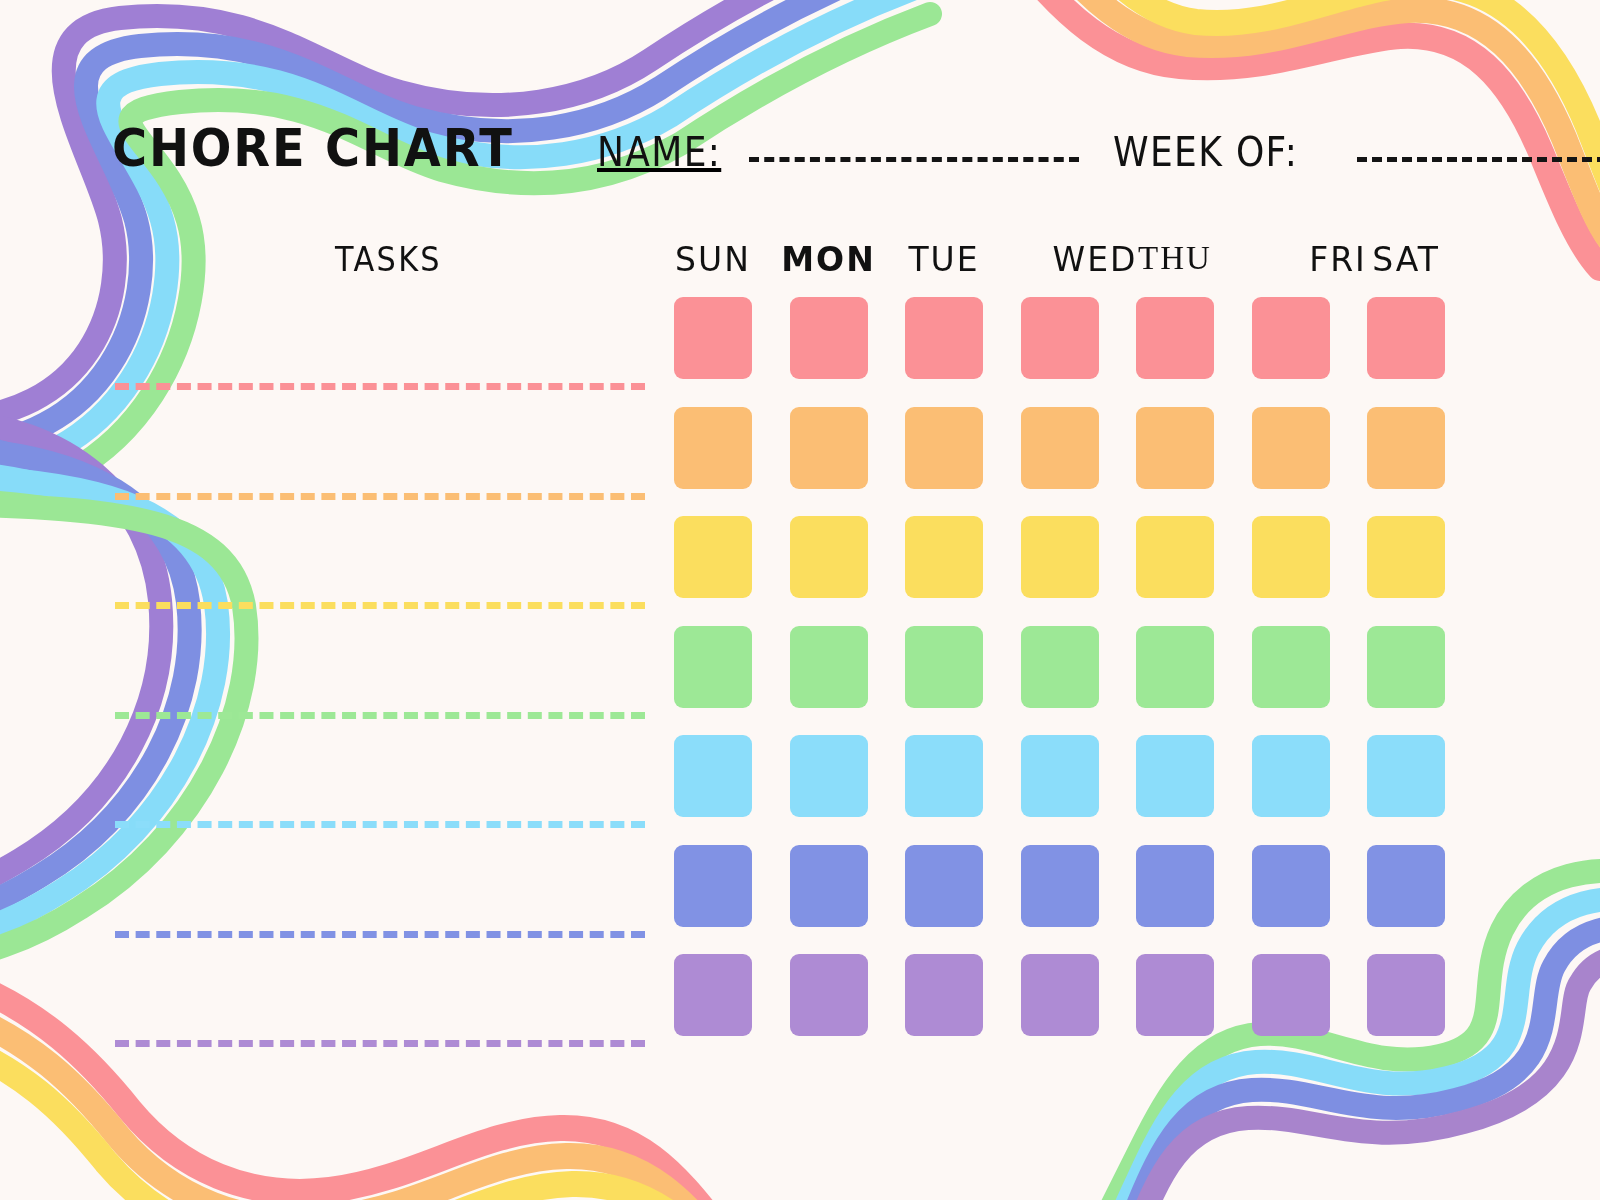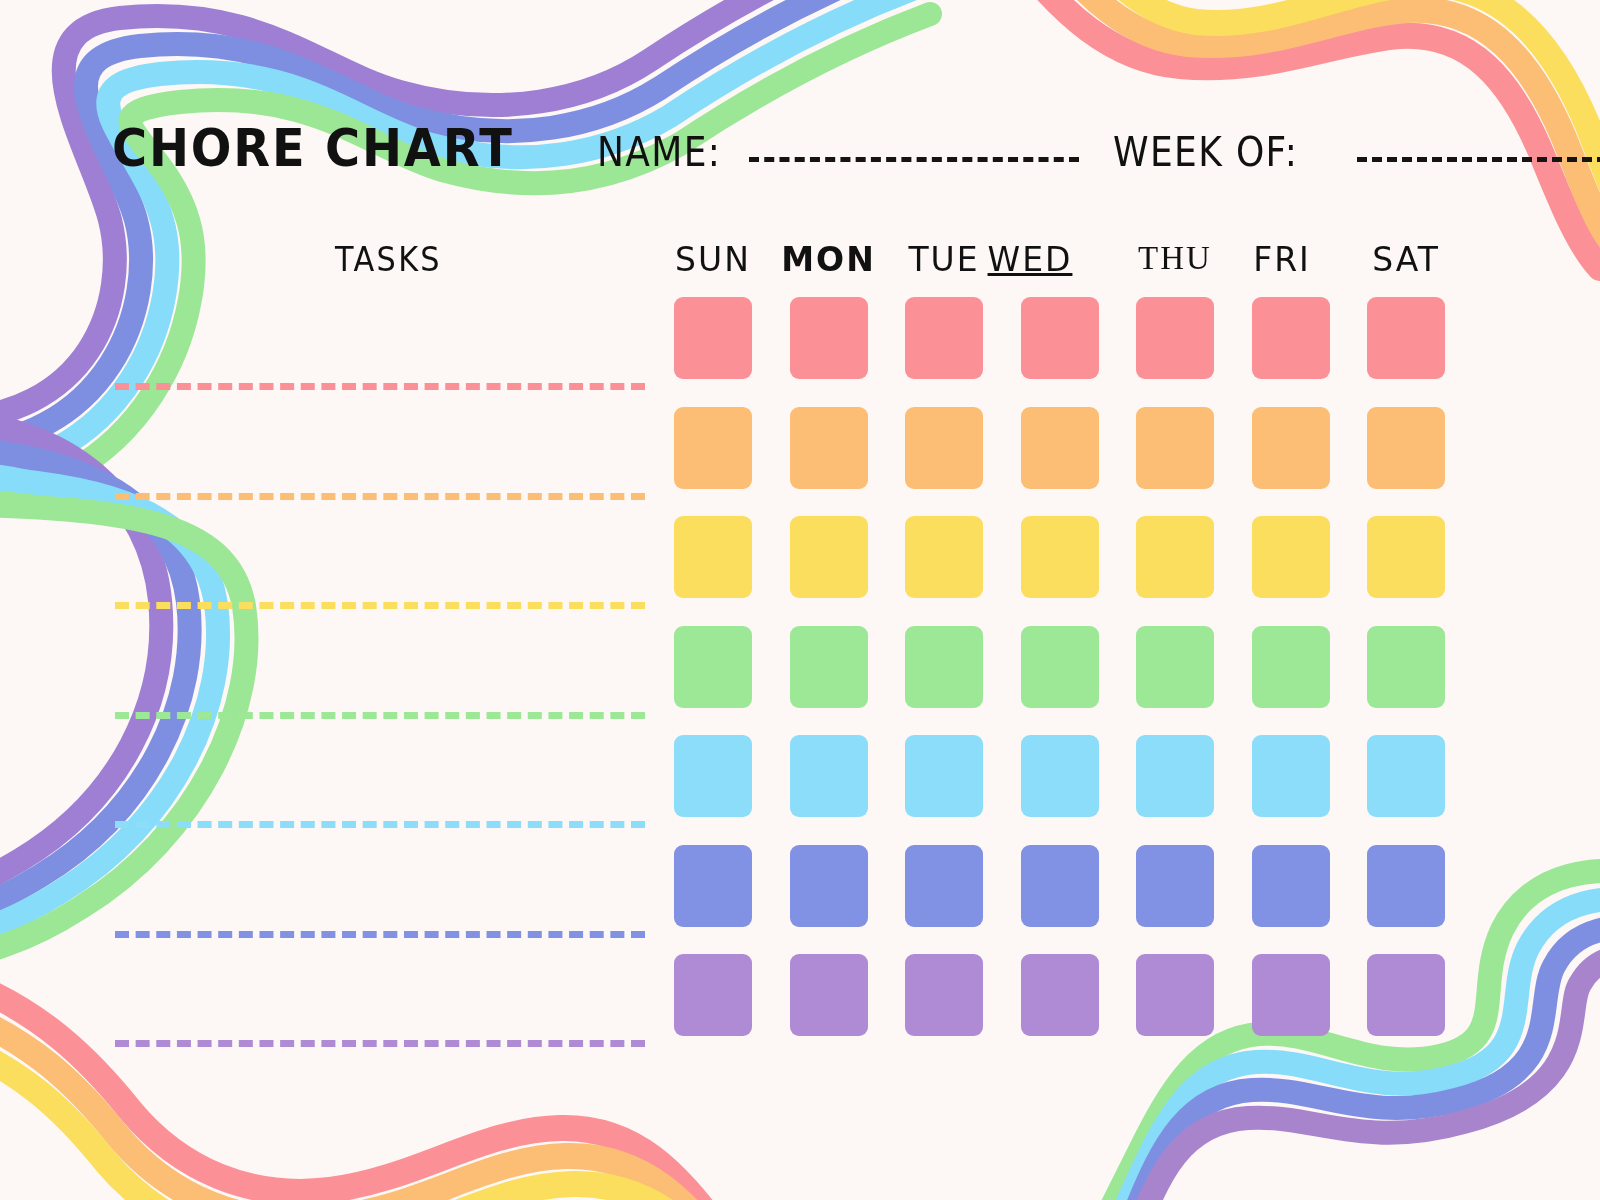--- a/index.html
+++ b/index.html
@@ -48,21 +48,21 @@
     color: #111111;
     white-space: nowrap;
     transform: scaleX(0.92);
     transform-origin: left center;
   }
   .field {
     display: flex;
     align-items: baseline;
     white-space: nowrap;
   }
-  .field-name { margin-left: 48px; }
+  .field-name { margin-left: 48px; text-decoration: underline; }
   .field-week { margin-left: 34px; gap: 24px; }
   .field-label {
     font-family: "DejaVu Sans", sans-serif;
     font-size: 40px;
     font-weight: 500;
     letter-spacing: 1.5px;
     color: #111111;
     transform: scaleX(0.9);
     transform-origin: left center;
   }
@@ -209,23 +209,23 @@
       <span class="field-line week-line"></span>
     </div>
   </div>
 
   <div class="col-header-row">
     <div class="tasks-label">TASKS</div>
     <div id="day-heads">
         <div class="day-head" style="left: 659px;">SUN</div>
         <div class="day-head" style="left: 774.5px; font-weight: bold;">MON</div>
         <div class="day-head" style="left: 890px;">TUE</div>
-        <div class="day-head" style="left: 976px; text-decoration: underline;">WED</div>
+        <div class="day-head" style="left: 1041px;">WED</div>
         <div class="day-head" style="left: 1121px; font-family: Liberation Serif, serif;">THU</div>
-        <div class="day-head" style="left: 1228px;">FRI</div>
+        <div class="day-head" style="left: 1284px;">FRI</div>
         <div class="day-head" style="left: 1352px; text-align: center;">SAT</div>
       </div>
   </div>
 
   <div class="grid-rows" id="grid-rows">
       <div class="chore-row" style="top: 297px; color: rgb(251, 145, 150);">
         <div class="task-line" style="top: 86px; color: rgb(251, 145, 150);"></div>
         <div class="cell" style="left: 674px; top: 0px; color: rgb(251, 145, 150);"></div>
         <div class="cell" style="left: 789.5px; top: 0px; color: rgb(251, 145, 150);"></div>
         <div class="cell" style="left: 905px; top: 0px; color: rgb(251, 145, 150);"></div>

